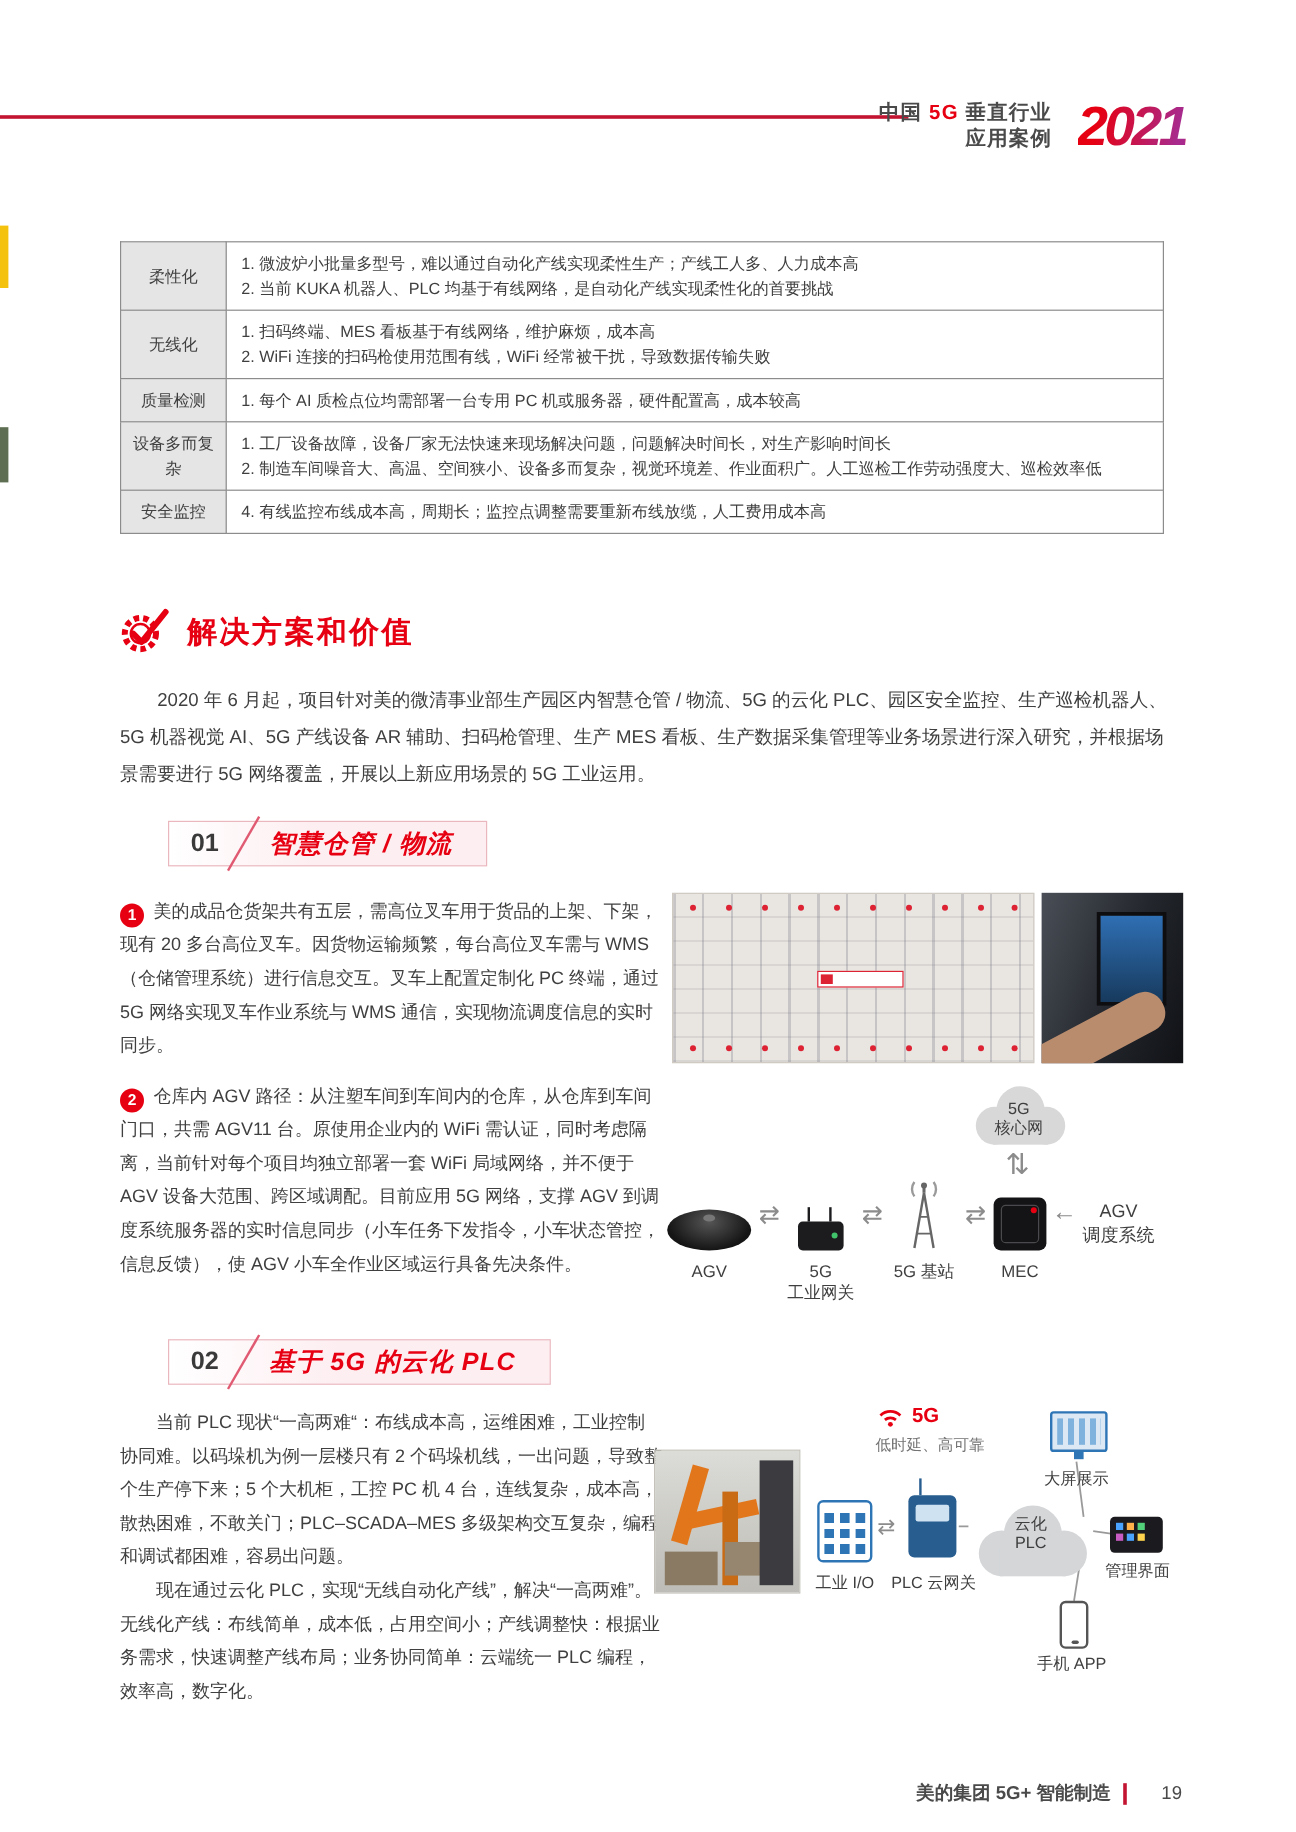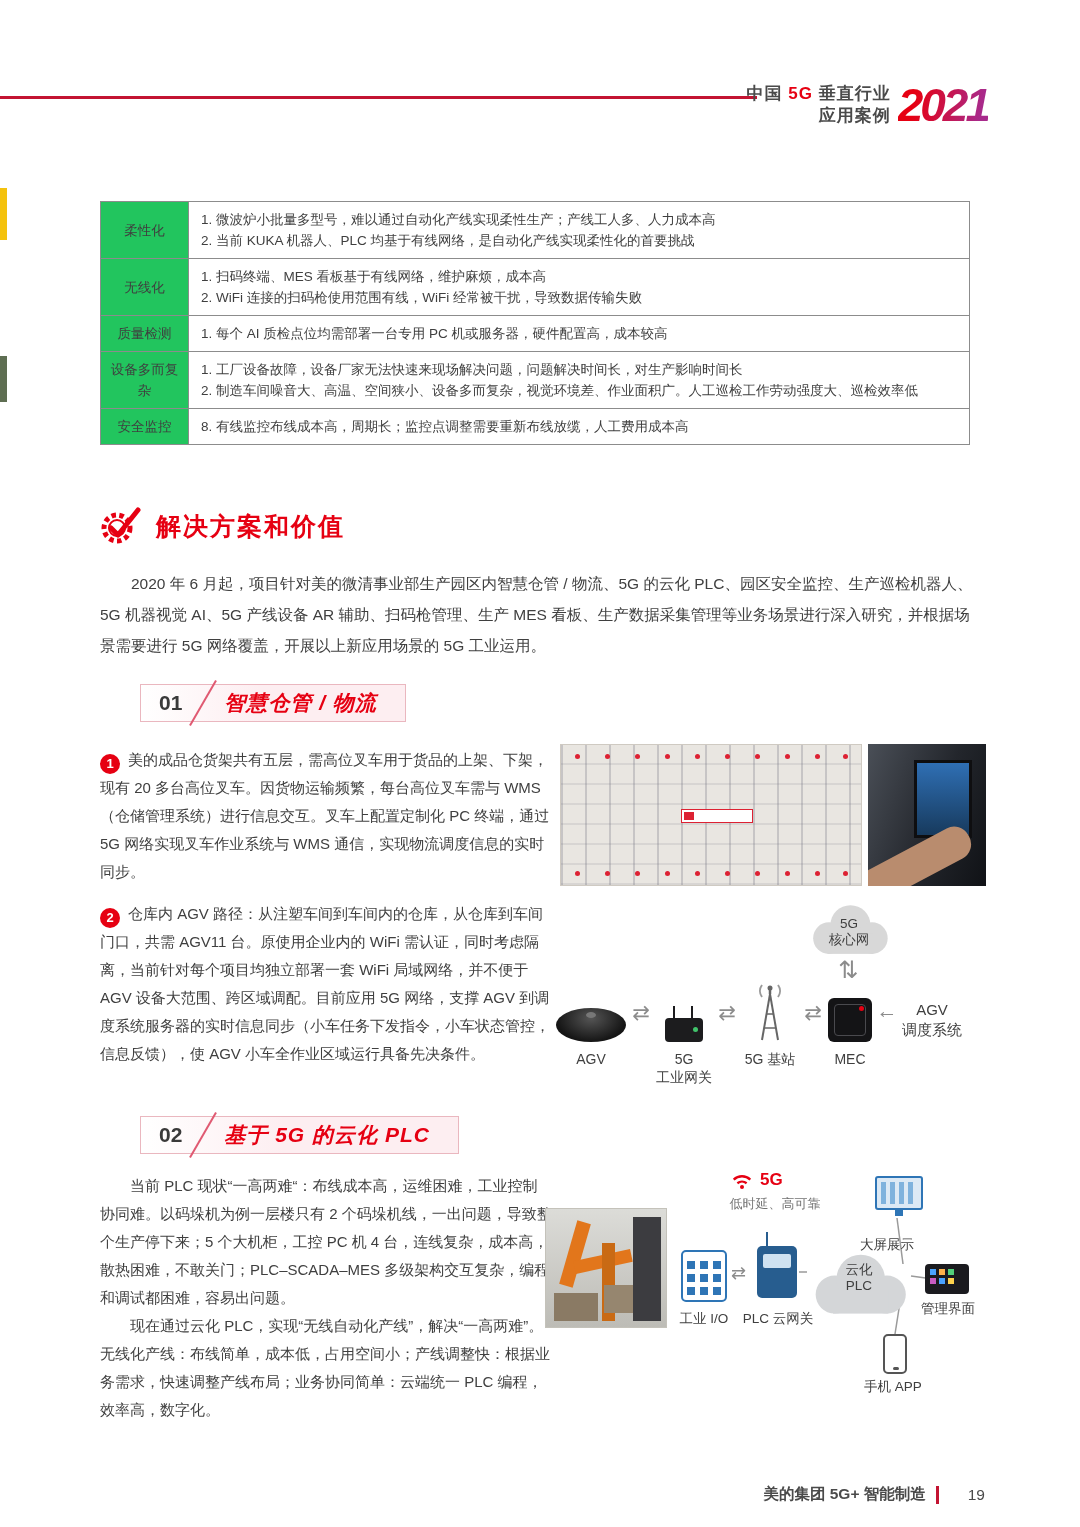--- a/index.html
+++ b/index.html
@@ -7,31 +7,31 @@
   body { font-family:"Liberation Sans","DejaVu Sans",sans-serif; color:#3f3f3f; }
   .page { position:relative; width:1080px; height:1527px; background:#fff; overflow:hidden; }
 
   
   .edge-tab { position:absolute; left:0; width:7px; }
   .edge-tab.yellow { top:188px; height:52px; background:#f4c20d; }
   .edge-tab.green  { top:356px; height:46px; background:#5e6e52; }
 
   
   .top-rule { position:absolute; top:96px; left:0; width:757px; height:3px; background:#c31432; }
-  .brand { position:absolute; top:78px; right:92px; display:flex; align-items:center; gap:7px; }
+  .brand { position:absolute; top:78px; right:92px; display:flex; align-items:center; gap:21px; }
   .brand-text { text-align:right; line-height:22px; font-weight:bold; font-size:17px; color:#4a4a4a; letter-spacing:1px; }
   .brand-text .red { color:#e60012; }
   .brand-year { font-size:46px; font-weight:bold; font-style:italic; letter-spacing:-3px;
      background:linear-gradient(100deg,#e60012 20%,#a82a8c 90%);
      -webkit-background-clip:text; background-clip:text; color:transparent; }
 
   
   .info-table { position:absolute; left:100px; top:201px; width:870px; border-collapse:collapse; }
   .info-table td { border:1px solid #8c8c8c; font-size:13.5px; color:#3f3f3f; padding:7px 12px; line-height:21px; vertical-align:middle; }
-  .info-table td.lbl { width:88px; text-align:center; background:#22c55e; padding:7px 6px; }
+  .info-table td.lbl { width:88px; text-align:center; background:#e5e5e5; padding:7px 6px; }
 
   .summary { position:absolute; left:100px; top:447px; width:880px; font-size:15px; line-height:24px; text-indent:2em; }
 
   
   .sol-head { position:absolute; left:98px; top:500px; display:flex; align-items:center; gap:12px; }
   .sol-title { font-size:25px; font-weight:bold; color:#e60012; letter-spacing:2px; }
 
   .intro { position:absolute; left:100px; top:568px; width:880px; font-size:15.5px; line-height:31px; text-indent:2em; }
 
   
@@ -166,21 +166,21 @@
     <tr>
       <td class="lbl">设备多而复杂</td>
       <td>
         <div>1. 工厂设备故障，设备厂家无法快速来现场解决问题，问题解决时间长，对生产影响时间长</div>
         <div>2. 制造车间噪音大、高温、空间狭小、设备多而复杂，视觉环境差、作业面积广。人工巡检工作劳动强度大、巡检效率低</div>
       </td>
     </tr>
     <tr>
       <td class="lbl">安全监控</td>
       <td>
-        <div>8. 有线监控布线成本高，周期长；监控点调整需要重新布线放缆，人工费用成本高</div>
+        <div>4. 有线监控布线成本高，周期长；监控点调整需要重新布线放缆，人工费用成本高</div>
       </td>
     </tr>
   </tbody>
     </table>
 
 
   <div class="sol-head">
     <span>
       <svg width="46" height="48" viewBox="0 0 46 48">
         <circle cx="19" cy="28" r="13" fill="none" stroke="#e60012" stroke-width="5" stroke-dasharray="4.5 3.4"></circle>
@@ -334,21 +334,21 @@
         <circle cx="32" cy="56" r="22" fill="#d4d6d8"></circle>
         <circle cx="62" cy="38" r="28" fill="#d4d6d8"></circle>
         <circle cx="92" cy="56" r="22" fill="#d4d6d8"></circle>
         <rect x="30" y="50" width="64" height="28" fill="#d4d6d8"></rect>
       </svg>
       <div class="cloud-text">云化
 PLC</div>
     </div>
 
     <div class="screen-icon"></div>
-    <div class="d2-label" style="left:306px; top:56px; width:72px;margin-top:12px;">大屏展示</div>
+    <div class="d2-label" style="left:316px; top:56px; width:72px;">大屏展示</div>
 
     <div class="mgmt-icon"></div>
     <div class="d2-label" style="left:366px; top:132px; width:74px;">管理界面</div>
 
     <div class="phone-icon"></div>
     <div class="d2-label" style="left:306px; top:210px; width:84px;">手机 APP</div>
   </div>
 
   <div class="footer">
     <span class="footer-text">美的集团 5G+ 智能制造</span>

